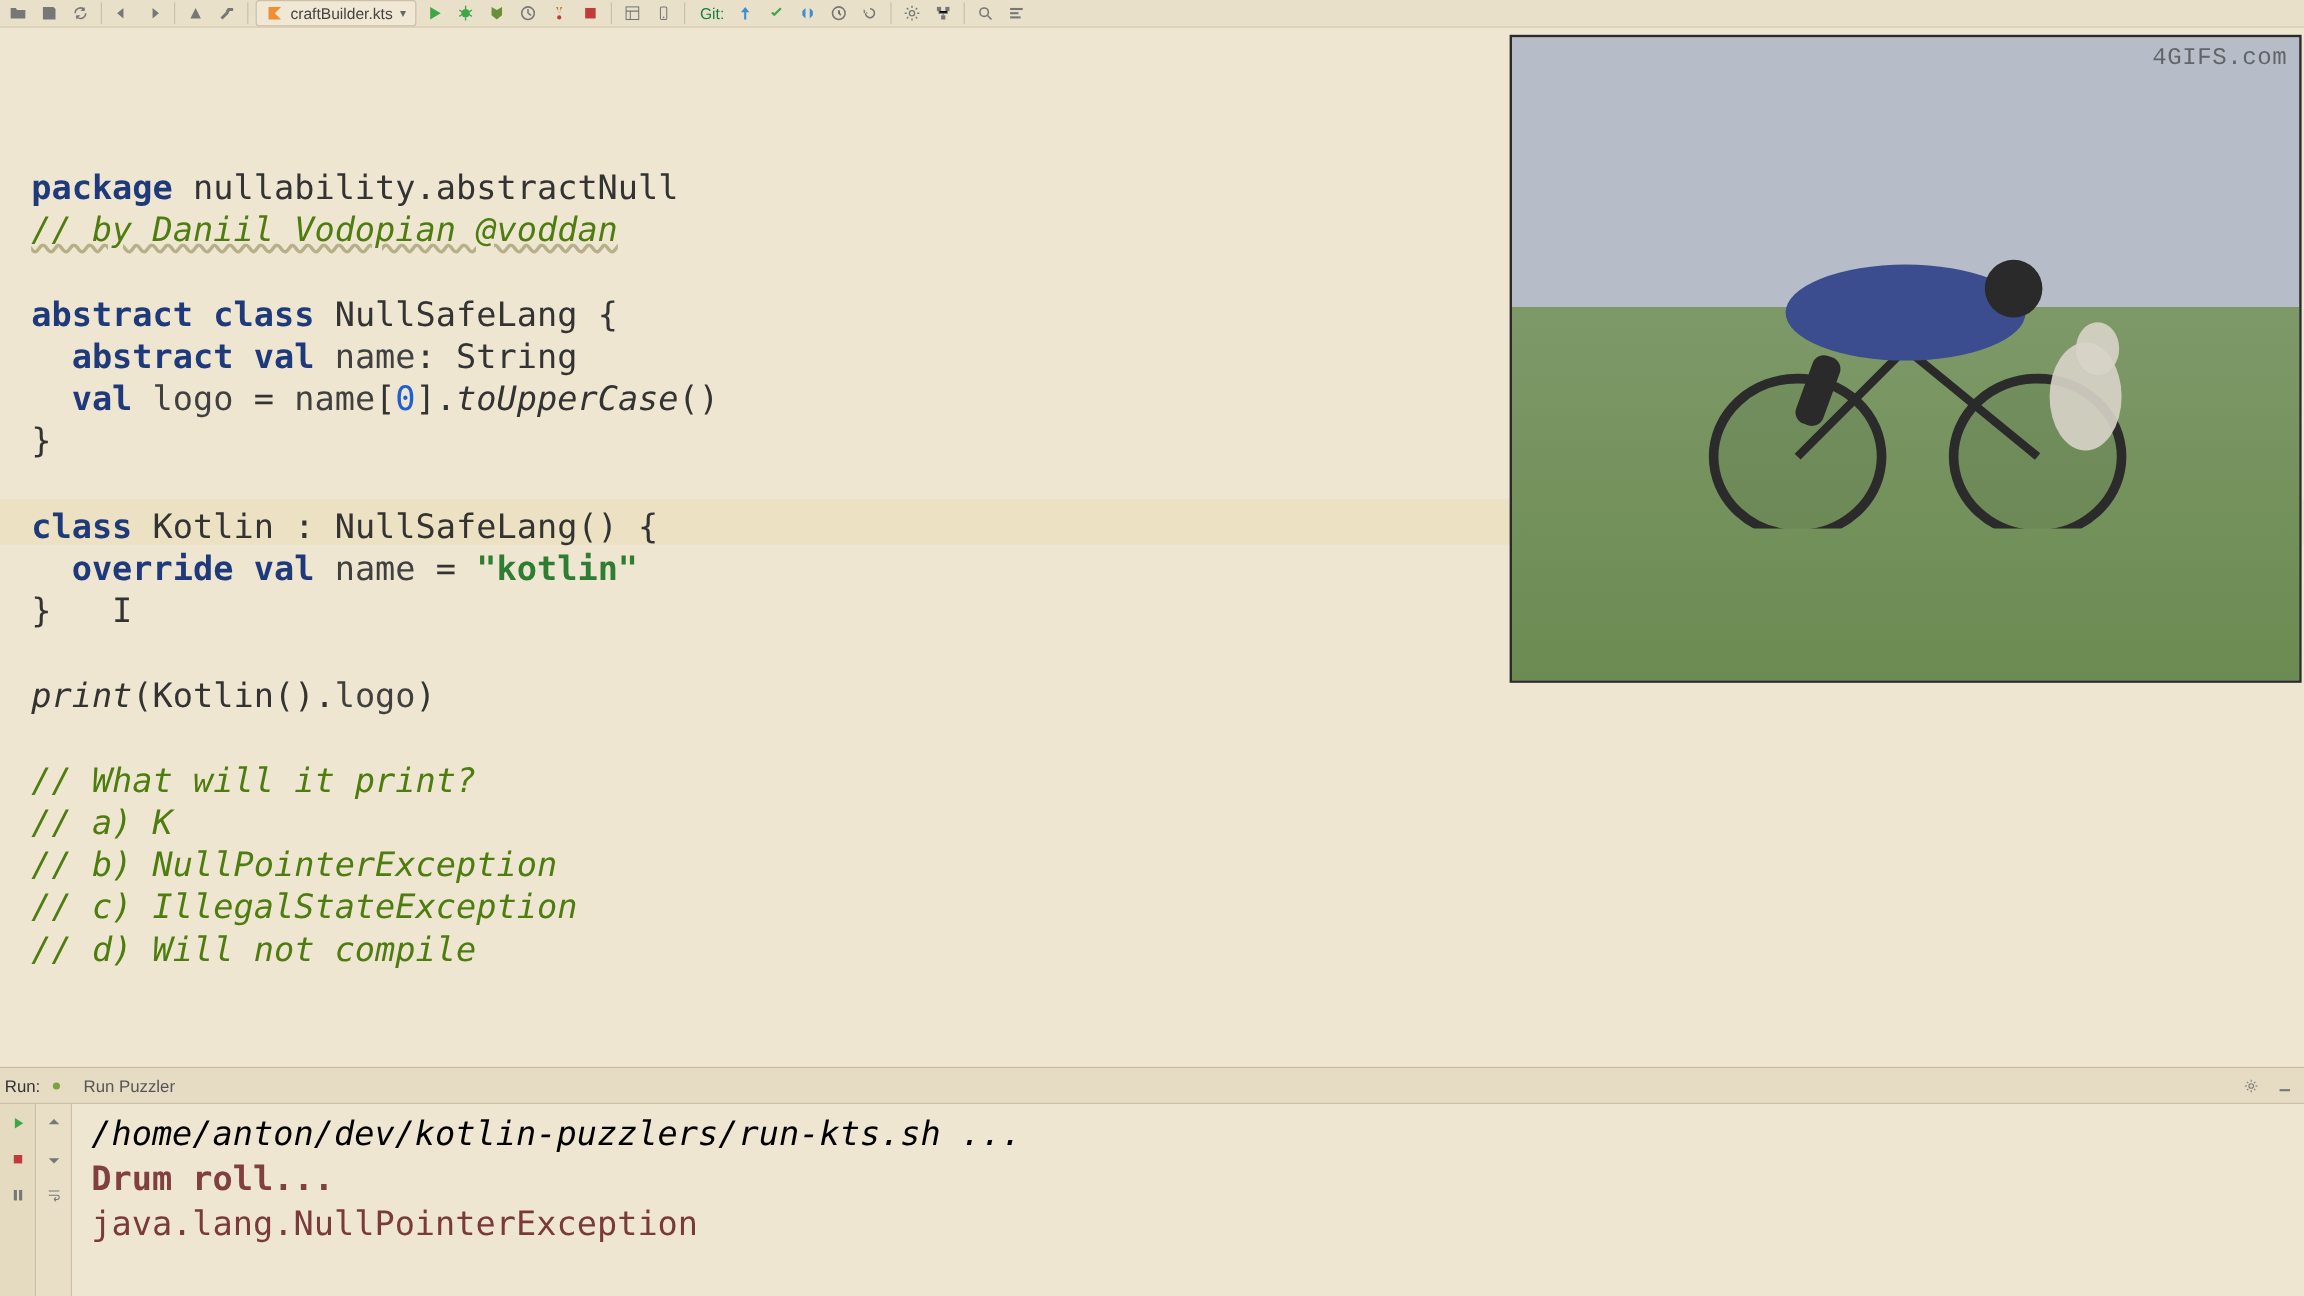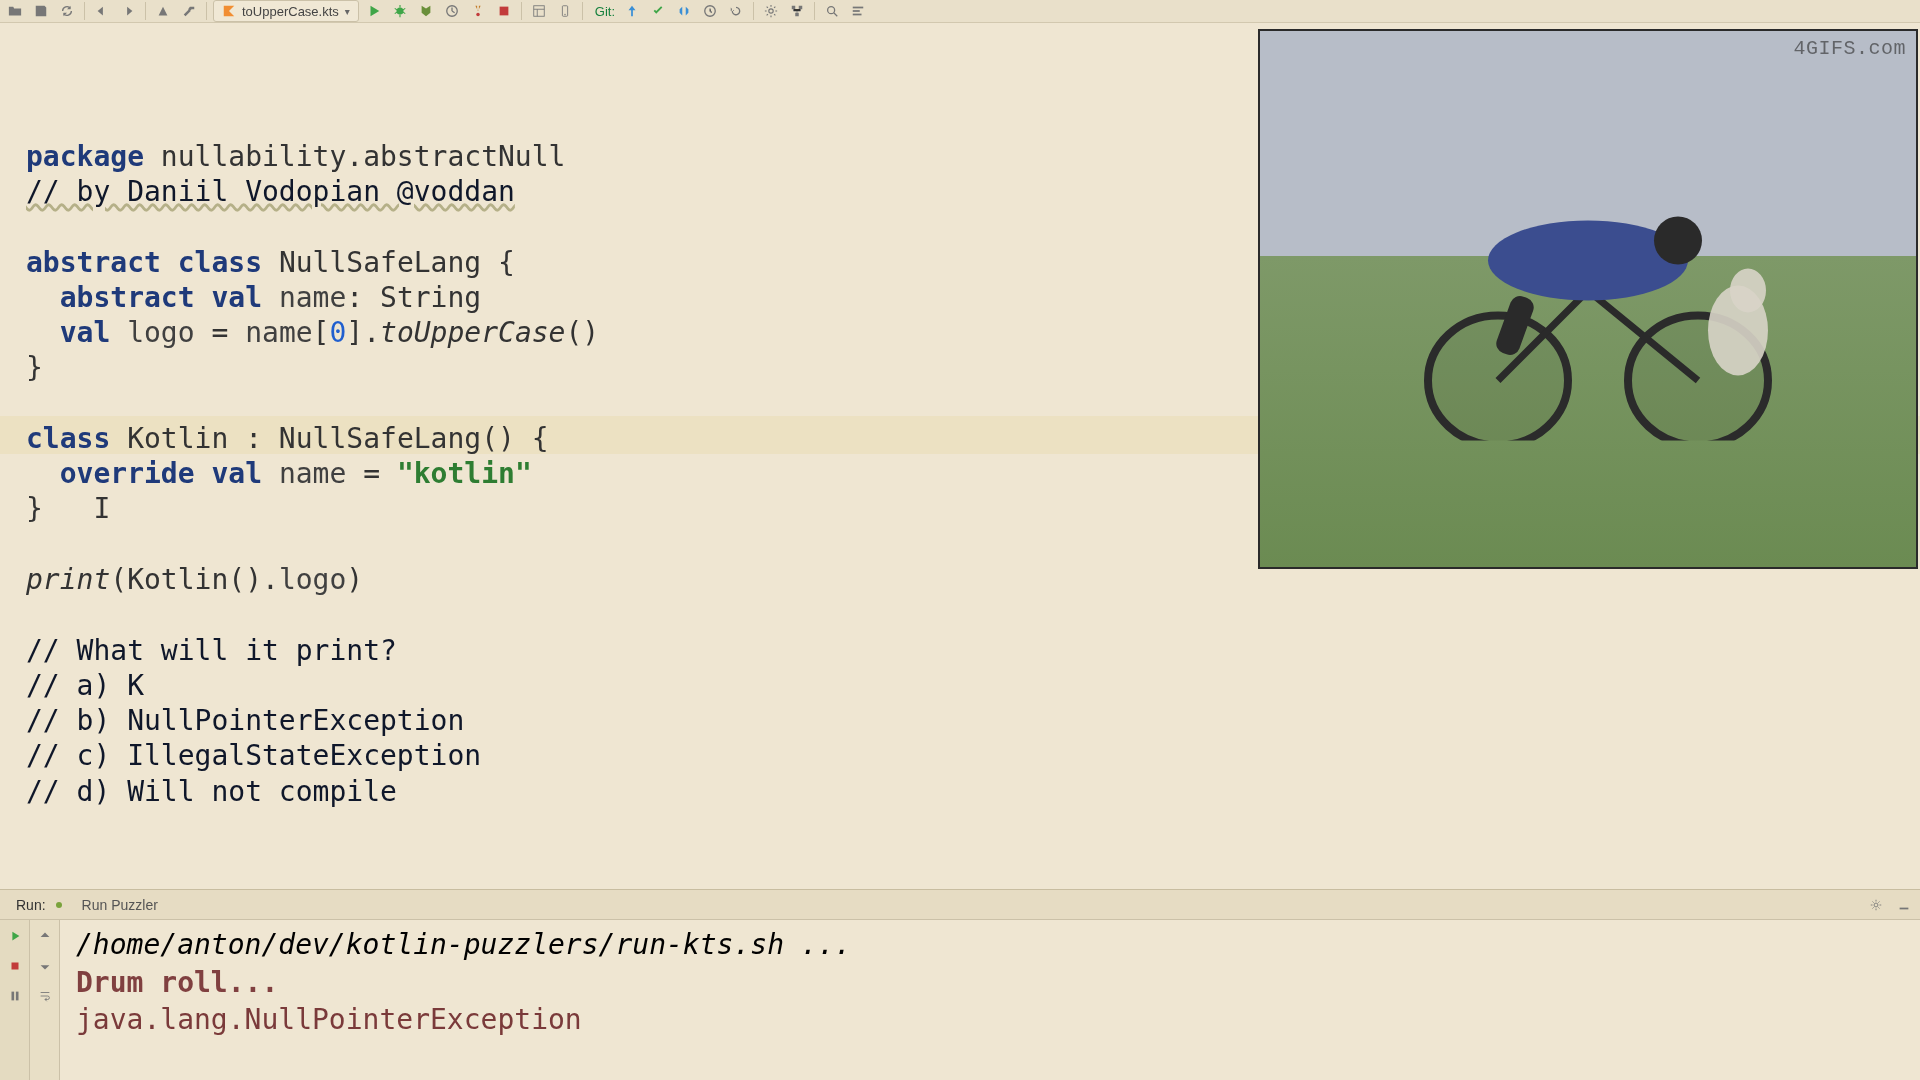--- a/index.html
+++ b/index.html
@@ -19,40 +19,40 @@
   .run-green svg { fill: #3fa648; }
   .bug-green svg { fill: #3fa648; }
   .stop-red svg { fill: #c23b3b; }
 
   
   .editor-wrap { flex: 1 1 auto; position: relative; display: flex; }
   .editor { flex: 1; padding: 10px 26px 10px 26px; font-size: 28px; line-height: 1.26; white-space: pre; position: relative; }
   .caret-line { position: absolute; left: 0; right: 0; height: 38px; background: #ece1c2; z-index: 0; }
   .code { position: relative; z-index: 1; }
   .kw { color: #1f3a7a; font-weight: bold; }
-  .cm { color: #0f172a; }
+  .cm { color: #4d7c0f; font-style: italic; }
   .cm-squig { text-decoration-line: underline; text-decoration-style: wavy; text-decoration-color: #b5b088; }
   .fn-it { font-style: italic; }
   .str { color: #2e7d32; font-weight: bold; }
   .prop { color: #404040; }
   .num { color: #205fcf; }
   .caret { color: #333; }
   .badge { color: #999; font-family: sans-serif; }
 
   
   .gif-panel { position: absolute; top: 6px; right: 2px; width: 660px; height: 540px; border: 2px solid #2a2a2a; background: linear-gradient(#b7bdc8 0%, #b7bdc8 42%, #7e9968 42%, #6b8b52 100%); z-index: 5; }
   .gif-watermark { position:absolute; top:6px; right:10px; font-family: Liberation Mono, monospace; font-size: 20px; color:#2a2a2a; opacity:0.6; letter-spacing:0.5px; }
   .cyclist { position:absolute; top:52%; left:50%; transform:translate(-50%,-55%); }
   .wheel { stroke:#2b2b2b; fill:rgba(0,0,0,0.05); }
   .rider-body { fill:#3b4d8f; }
   .rider-dark { fill:#2a2a2a; }
 
   
   .run-panel { height: 306px; border-top: 1px solid #c8bda0; display: flex; flex-direction: column; }
-  .run-header { height: 30px; background: #e6dcc3; border-bottom: 1px solid #cbc1a8; display:flex; align-items:center; padding: 0 16px; font-family: sans-serif; font-size: 14px; color:#555; gap:10px; position:relative; }
+  .run-header { height: 30px; background: #e6dcc3; border-bottom: 1px solid #cbc1a8; display:flex; align-items:center; padding: 0 4px; font-family: sans-serif; font-size: 14px; color:#555; gap:10px; position:relative; }
   .run-header .run-word { color:#333; }
   .run-header .run-config { display:flex; align-items:center; gap:20px;}
   .run-header .dot { width:6px;height:6px;border-radius:50%;background:#7aa33c; display:inline-block; }
   .run-header .header-actions { position:absolute; right:6px; display:flex; gap:8px; color:#666; }
   .run-body { flex:1; display:flex; }
   .run-gutter { width:30px; background:#e4dbc1; border-right:1px solid #cbc1a8; display:flex; flex-direction:column; align-items:center; padding-top:6px; gap:10px; }
   .run-gutter2 { width:30px; background:#e8dfc6; border-right:1px solid #cbc1a8; display:flex; flex-direction:column; align-items:center; padding-top:6px; gap:10px; }
   .g-btn { width:20px; height:20px; display:flex; align-items:center; justify-content:center; cursor:pointer; }
   .g-btn svg { width:14px; height:14px; }
   .console { flex:1; padding: 6px 16px 8px 16px; font-size: 28px; line-height: 1.33; color:#6a6a6a; }
@@ -103,21 +103,21 @@
       </svg>
     </div>
   <span class="tb-sep"></span>
 
   <div class="file-combo">
     <span class="kt-icon">
         <svg viewBox="0 0 16 16">
           <path fill="#f18e33" d="M2 2h12L8 8l6 6H2z"></path>
         </svg>
       </span>
-    <span class="filename">toUpperCase.kts</span>
+    <span class="filename">craftBuilder.kts</span>
     <span class="chev">▾</span>
   </div>
 
   <div class="tb-btn run-green">
       <svg viewBox="0 0 16 16">
         <path d="M4 2l10 6-10 6z"></path>
       </svg>
     </div>
   <div class="tb-btn bug-green">
       <svg viewBox="0 0 16 16">

